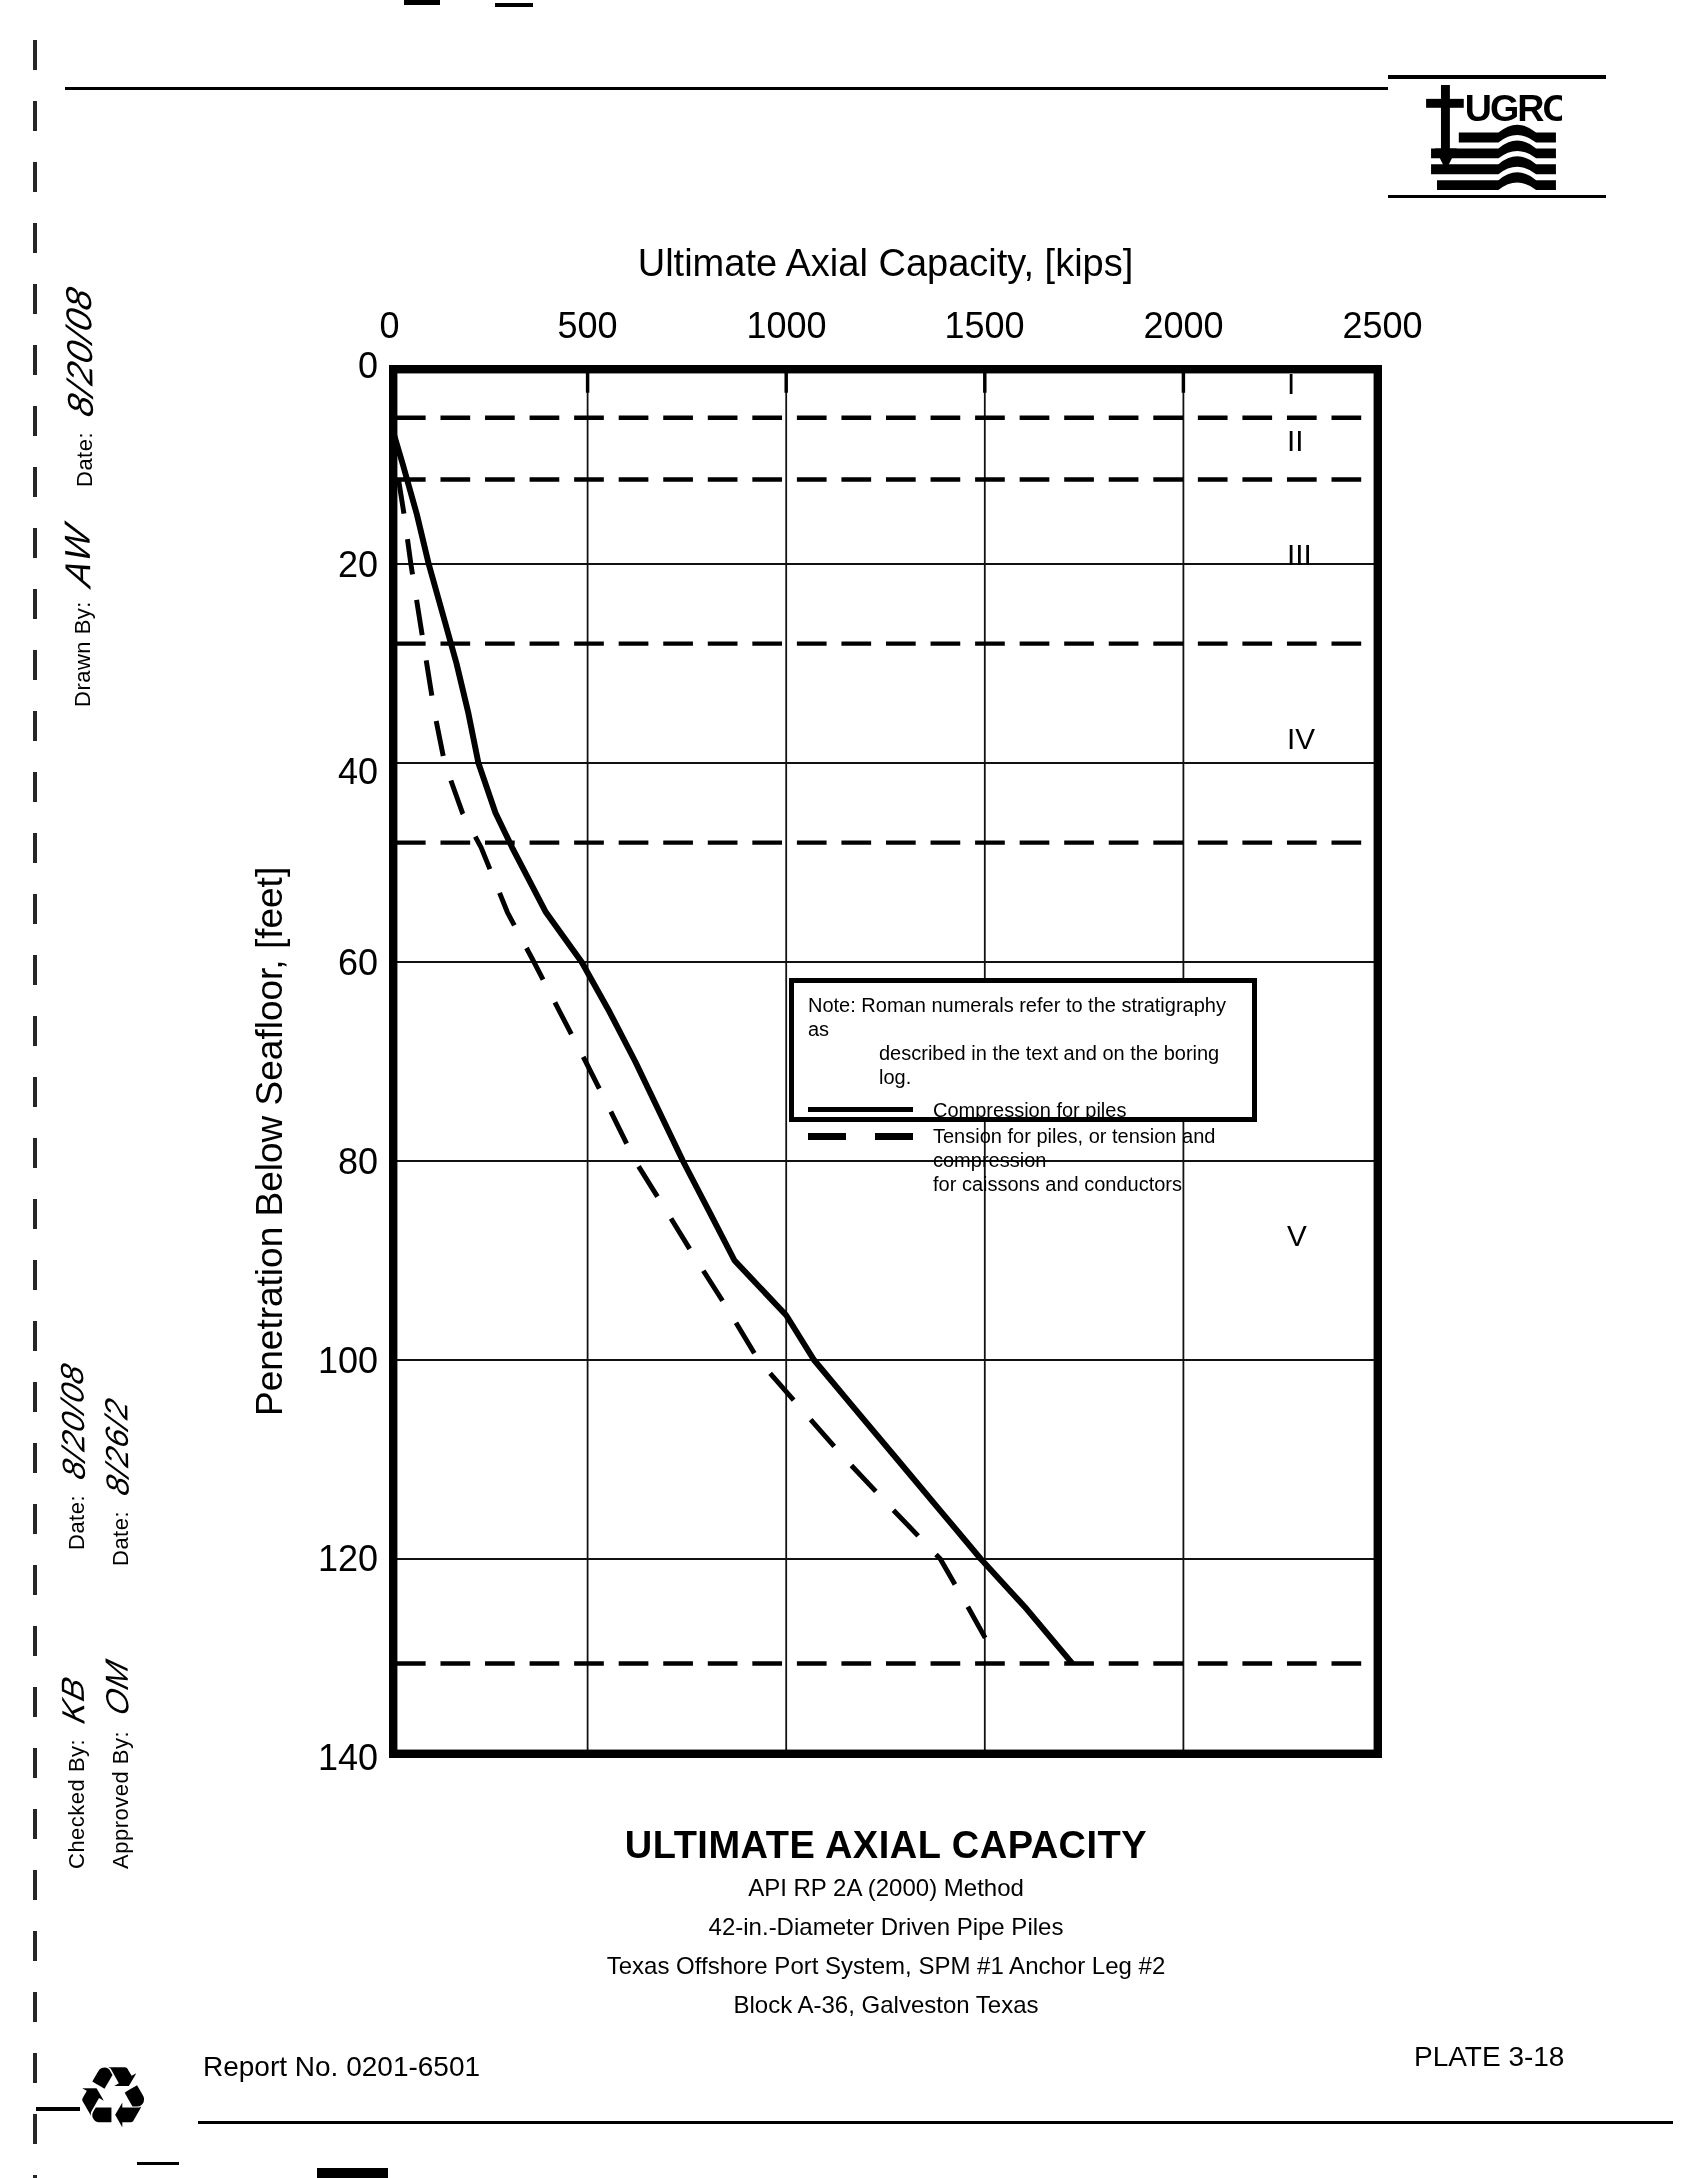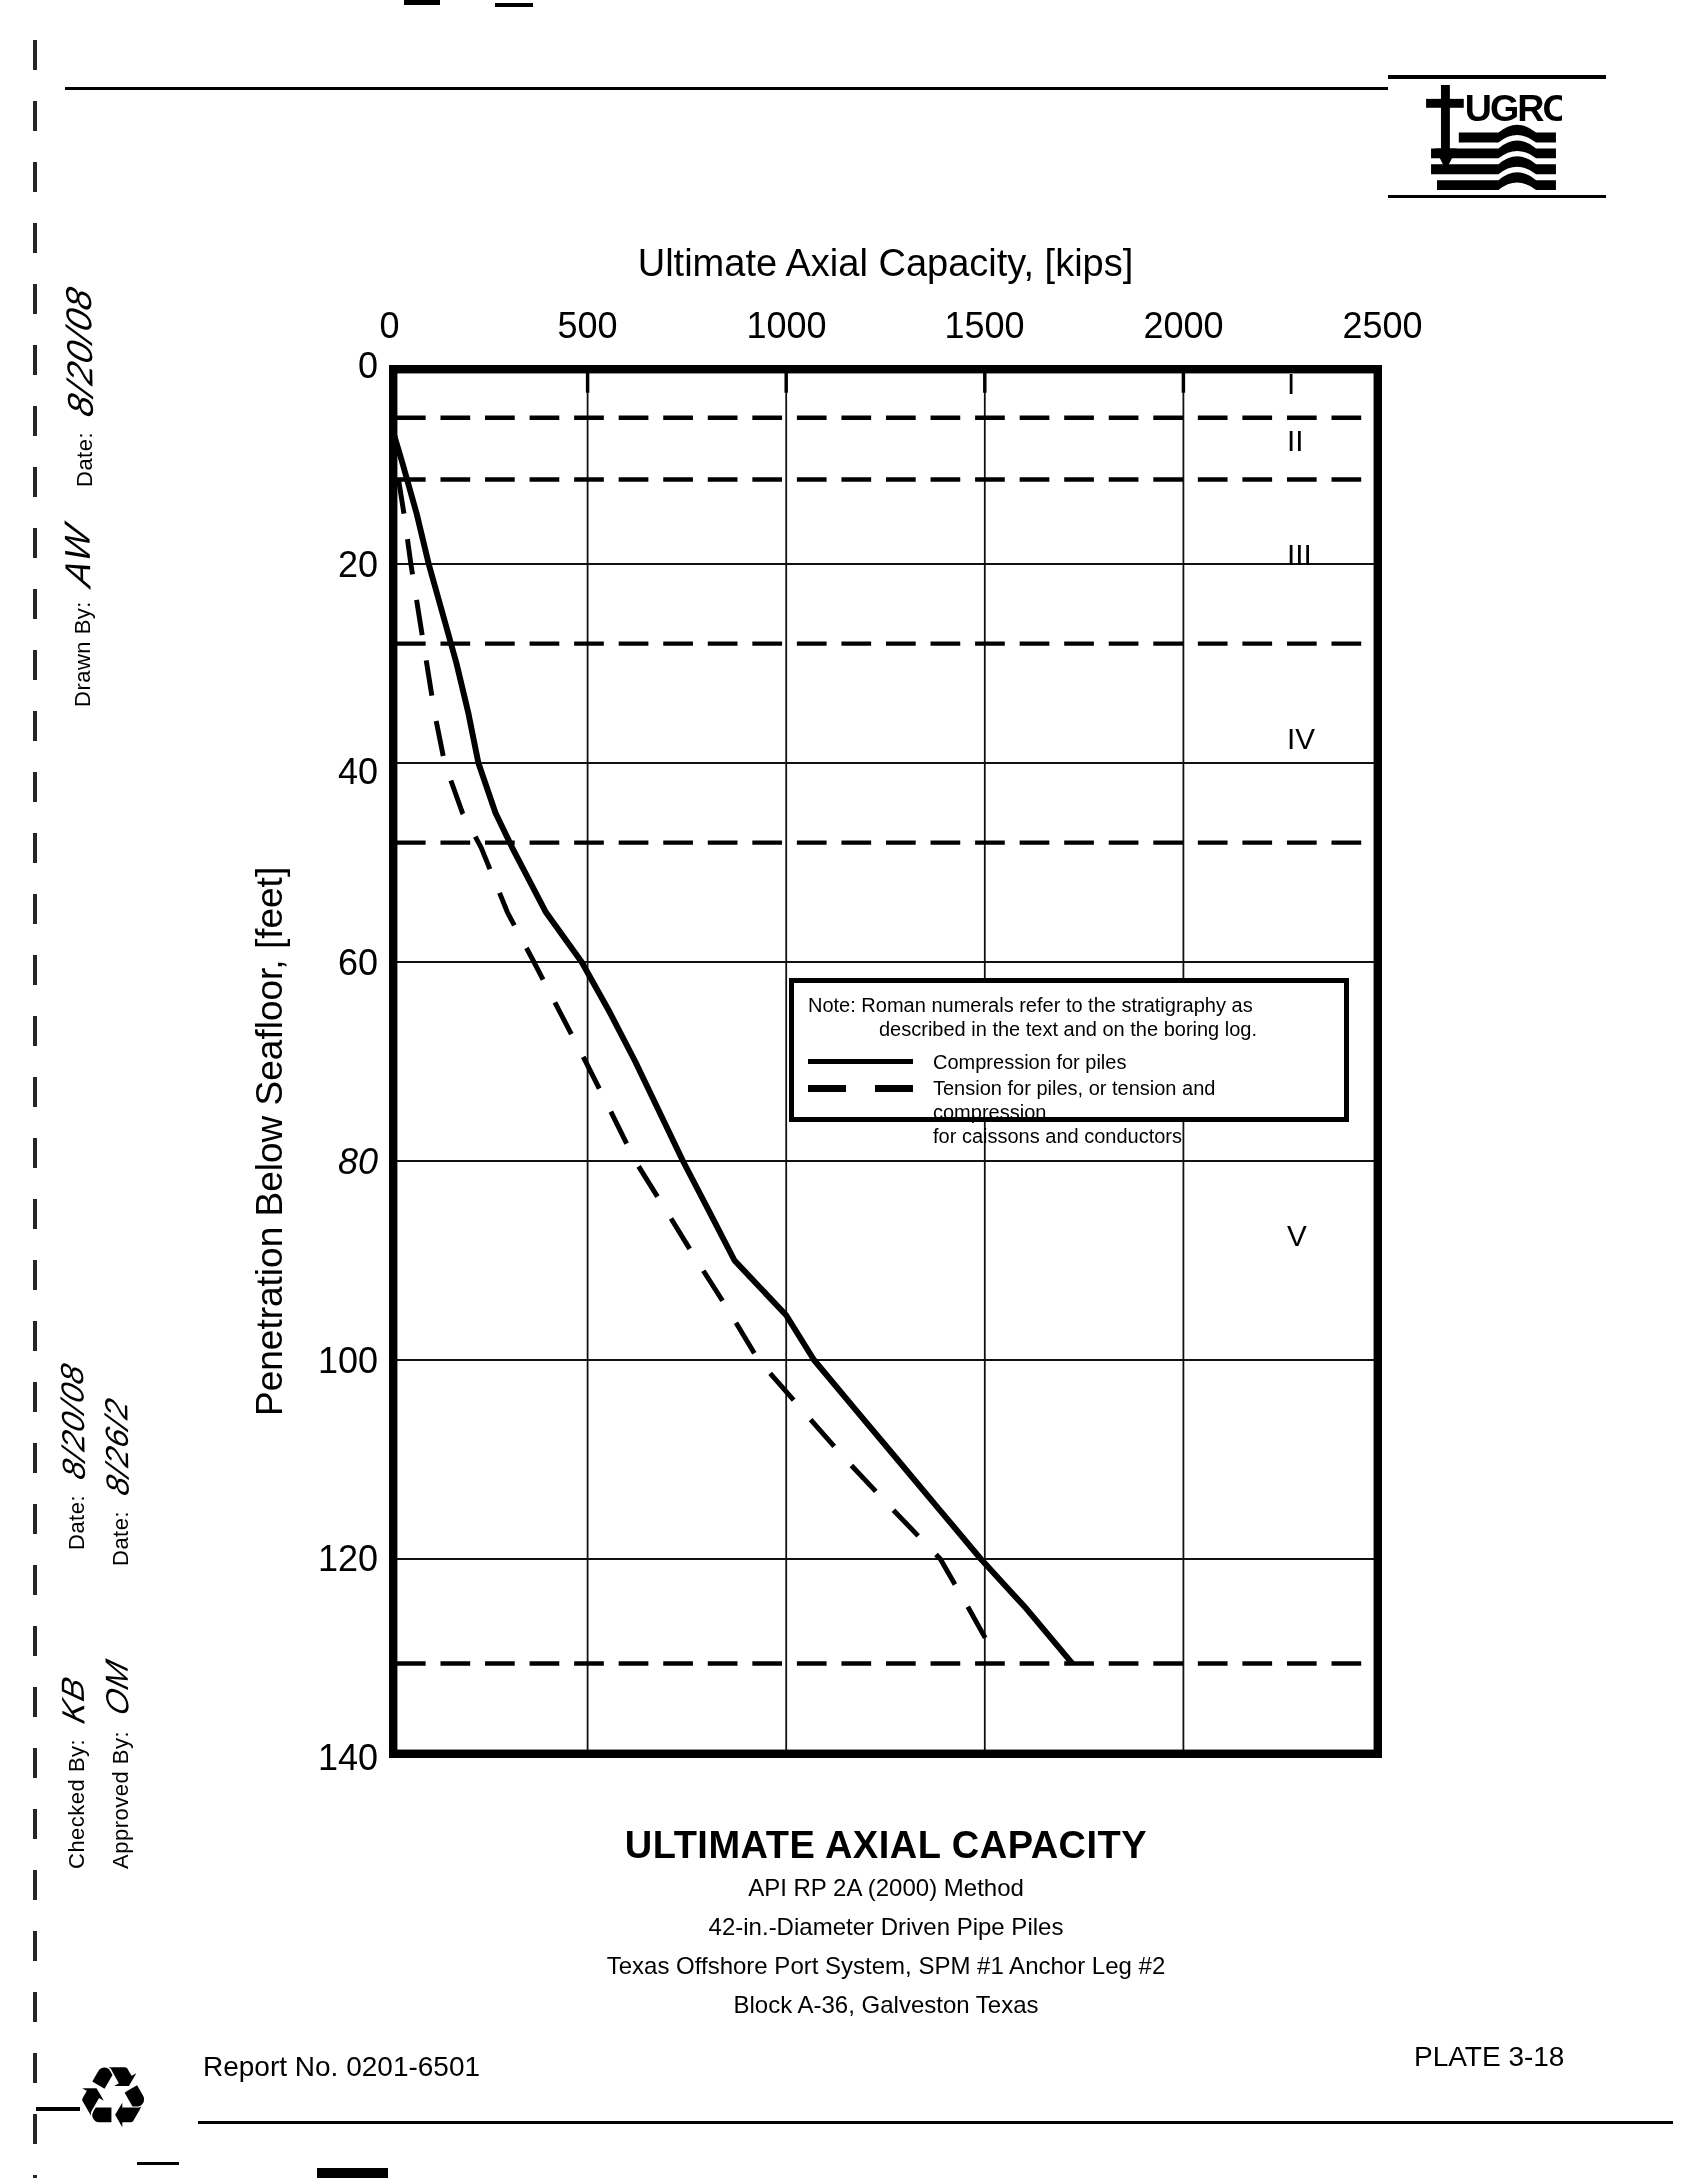--- a/index.html
+++ b/index.html
@@ -28,21 +28,21 @@
   .hand.small{font-size:32px;}
   
   #x-axis-title{left:389px;top:242px;width:993px;text-align:center;font-size:38px;}
   #y-axis-title{left:249px;top:1416px;font-size:37px;transform:rotate(-90deg);transform-origin:0 0;white-space:nowrap;}
   .xtick{position:absolute;width:119px;text-align:center;font-size:36px;top:305px;}
   .ytick{position:absolute;width:99px;text-align:right;font-size:36px;left:279px;}
   
   #plot-svg{left:389px;top:365px;}
   
   #note-box{
-    left:789px;top:978px;width:560px;height:144px;background:#fff;
+    left:789px;top:978px;width:468px;height:144px;background:#fff;
     border:5px solid #000; box-sizing:border-box; padding:10px 12px 8px 14px;
     font-size:20px; line-height:24px;
   }
   #note-line2{margin-left:71px;}
   .legend-row{display:flex; align-items:flex-start; margin-top:2px;}
   .legend-row.first{margin-top:9px;}
   .swatch{width:105px; margin-right:20px; flex:0 0 auto; margin-top:9px;}
   .swatch-solid{height:5px;background:#000;}
   .swatch-dashed{height:7px;background:repeating-linear-gradient(90deg,#000 0 38px,transparent 38px 67px);}
   
@@ -118,21 +118,21 @@
       <div class="xtick" style="left: 727px;">1000</div>
       <div class="xtick" style="left: 925px;">1500</div>
       <div class="xtick" style="left: 1124px;">2000</div>
       <div class="xtick" style="left: 1323px;">2500</div>
     </div>
   <div id="y-tick-labels">
       <div class="ytick" style="top: 345px;">0</div>
       <div class="ytick" style="top: 544px;">20</div>
       <div class="ytick" style="top: 743px; margin-top: 8px;">40</div>
       <div class="ytick" style="top: 942px;">60</div>
-      <div class="ytick" style="top: 1141px; font-style: italic;">80</div>
+      <div class="ytick" style="top: 1141px;">80</div>
       <div class="ytick" style="top: 1340px;">100</div>
       <div class="ytick" style="top: 1538px;">120</div>
       <div class="ytick" style="top: 1737px;">140</div>
     </div>
 
   <svg class="abs" id="plot-svg" width="993" height="1393" viewBox="0 0 1003 1407">
       <line x1="200.60000000000002" y1="7" x2="200.60000000000002" y2="1400" stroke="#111" stroke-width="1.8"></line>
       <line x1="200.60000000000002" y1="8" x2="200.60000000000002" y2="28" stroke="#000" stroke-width="3.5"></line>
       <line x1="401.20000000000005" y1="7" x2="401.20000000000005" y2="1400" stroke="#111" stroke-width="1.8"></line>
       <line x1="401.20000000000005" y1="8" x2="401.20000000000005" y2="28" stroke="#000" stroke-width="3.5"></line>

